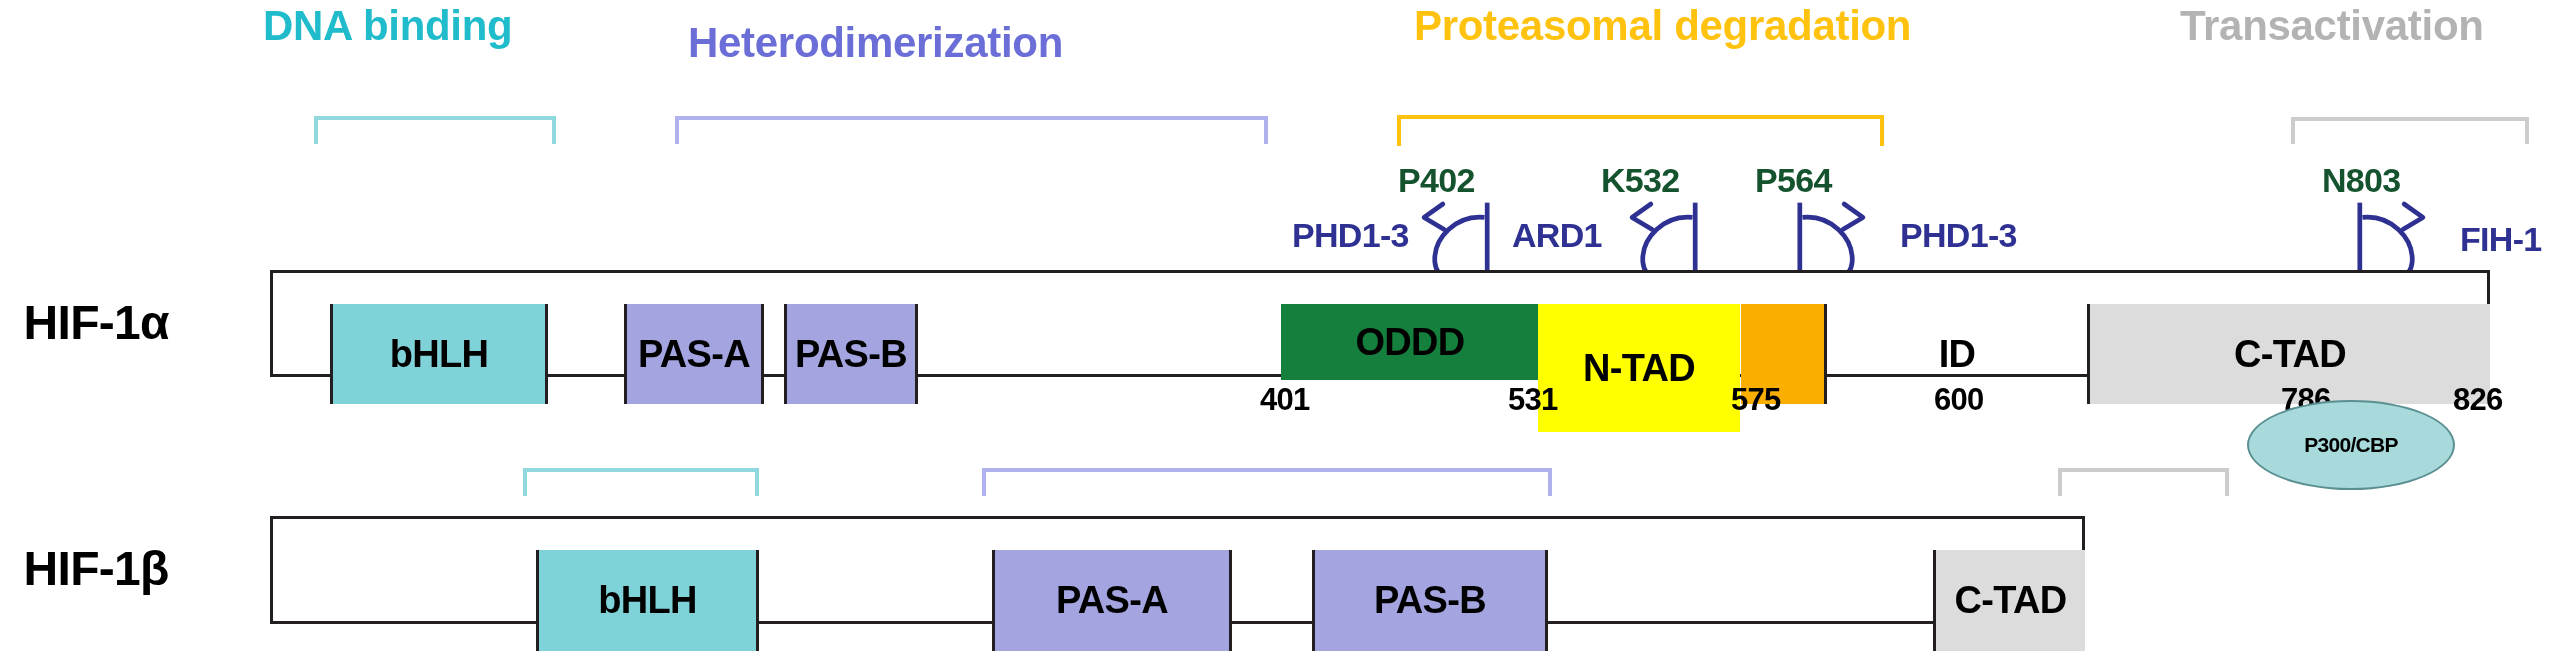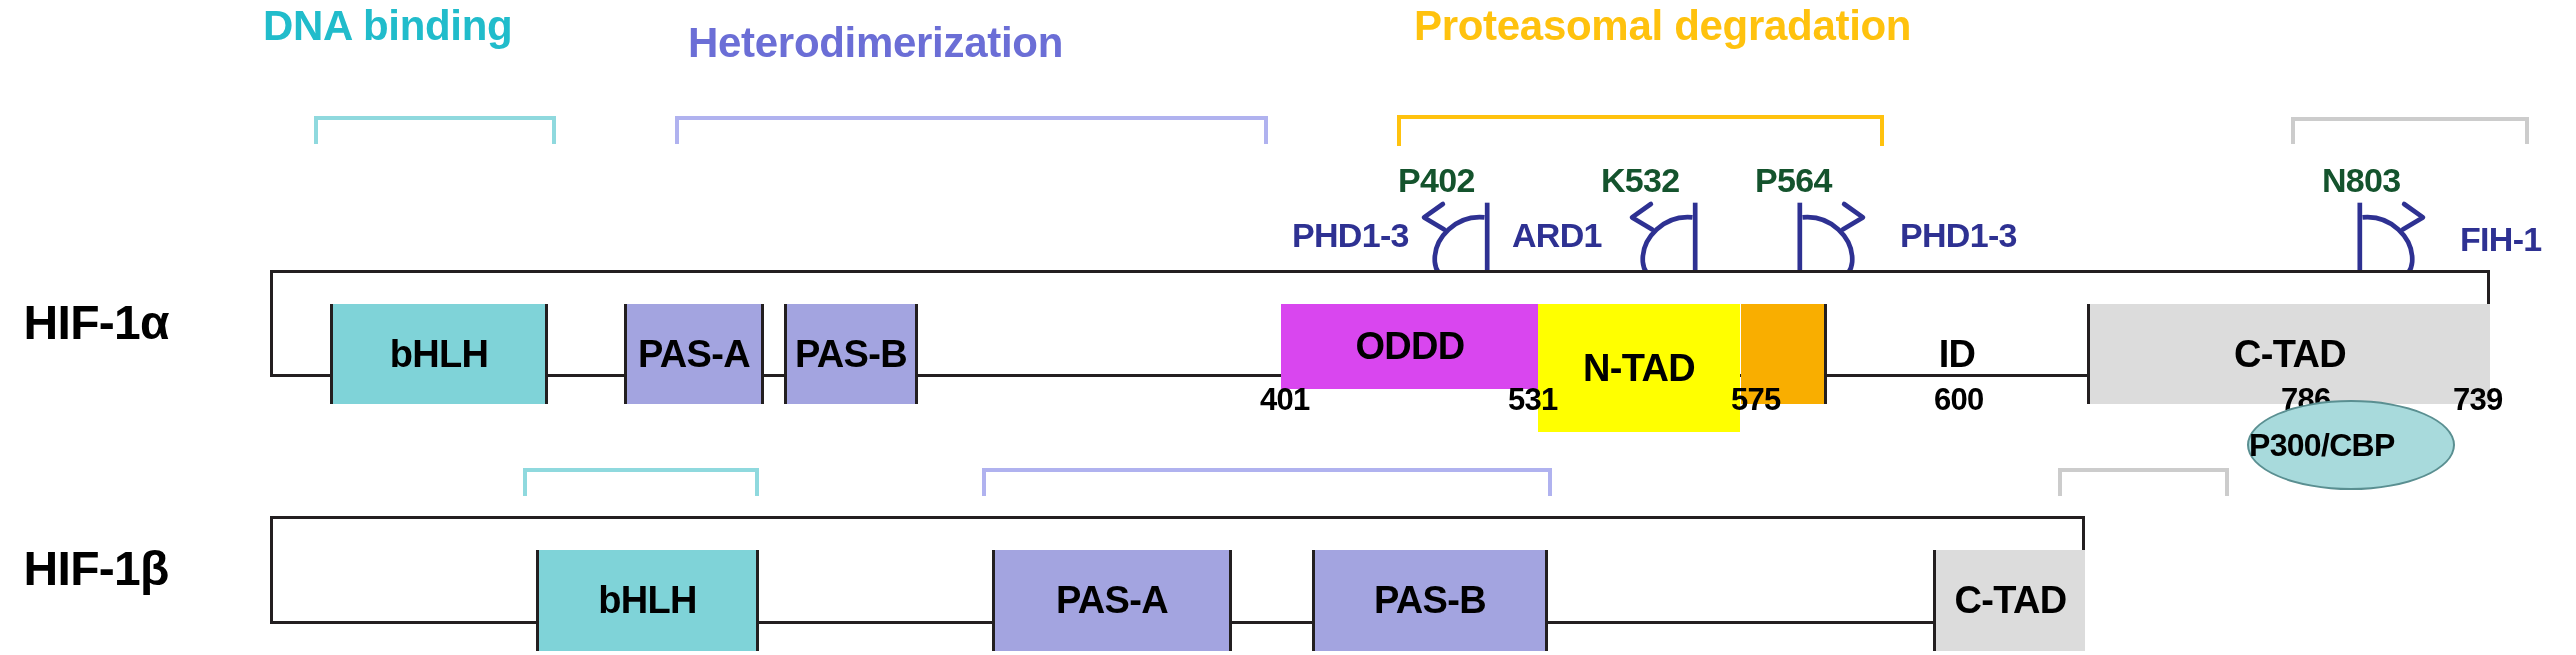--- a/index.html
+++ b/index.html
@@ -34,31 +34,32 @@
 
   
   .modres{position:absolute;font-weight:bold;font-size:34px;color:#14532d;white-space:nowrap;letter-spacing:-0.7px;}
   
   .enzyme{position:absolute;font-weight:bold;font-size:34px;color:#2e3192;white-space:nowrap;letter-spacing:-0.7px;margin-left:37px;}
   
   .modarrow{position:absolute;}
 
   
   .ellipse{position:absolute;border-radius:50%;background:#a8dadc;border:2px solid #5a8f91;
-           display:flex;align-items:center;justify-content:flex-start;
-           font-weight:bold;font-size:32px;color:#000;white-space:nowrap;letter-spacing:-0.7px;}
+           display:flex;align-items:center;justify-content:center;
+           font-weight:bold;font-size:21px;color:#000;white-space:nowrap;letter-spacing:-0.7px;}
 </style>
 </head>
 <body>
 
 <div id="stage">
 
   <div class="cat-label" style="left:263px;top:4.7px;color:#21bccb;">DNA binding</div>
   <div class="cat-label" style="left:688px;top:4.7px;color:#6b6ed6;margin-top:17px;">Heterodimerization</div>
   <div class="cat-label" style="left:1414px;top:4.7px;color:#ffc20e;">Proteasomal degradation</div>
+  <div class="cat-label" style="left:2180px;top:4.7px;color:#b3b3b3;">Transactivation</div>
 
   <div class="bracket" style="left:314px;top:116px;width:242px;height:28px;border-color:#8fd9de;"></div>
   <div class="bracket" style="left:675px;top:116px;width:593px;height:28px;border-color:#b0b2ef;"></div>
   <div class="bracket" style="left:1397px;top:115px;width:487px;height:31px;border-color:#ffc20e;"></div>
   <div class="bracket" style="left:2291px;top:117px;width:238px;height:27px;border-color:#cccccc;"></div>
 
   <div class="modres" style="left:1398px;top:161px;">P402</div>
   <div class="modres" style="left:1601px;top:161px;">K532</div>
   <div class="modres" style="left:1755px;top:161px;">P564</div>
   <div class="modres" style="left:2322px;top:161px;">N803</div>
@@ -109,21 +110,21 @@
     </div>
 
     <div class="seg outline" style="left:351px;top:0;width:140px;height:100px;background:#a3a4e0;">
       <span>PAS-A</span>
     </div>
 
     <div class="seg outline" style="left:511px;top:0;width:134px;height:100px;background:#a3a4e0;">
       <span>PAS-B</span>
     </div>
 
-    <div class="seg noborder" style="left:1008px;top:0;width:258px;height:85px;background:#d946ef;">
+    <div class="seg noborder" style="left:1008px;top:0;width:258px;height:76px;background:#15803d;">
       <span>ODDD</span>
     </div>
 
     <div class="seg noborder" style="left:1265px;top:0;width:202px;height:128px;background:#ffff00;">
       <span>N-TAD</span>
     </div>
 
     <div class="seg noborder" style="left:1468px;top:0;width:83px;height:100px;background:#f9ae00;">
       <span></span>
     </div>
@@ -135,21 +136,21 @@
     <div class="seg noborder" style="left:1814px;top:0;width:403px;height:100px;background:#dcdcdc;border-left:3.4px solid #231f20;">
       <span>C-TAD</span>
     </div>
   </div>
 
   <div class="resnum" style="left:1252px;top:382px;margin-left:8px;">401</div>
   <div class="resnum" style="left:1508px;top:382px;">531</div>
   <div class="resnum" style="left:1731px;top:382px;">575</div>
   <div class="resnum" style="left:1934px;top:382px;">600</div>
   <div class="resnum" style="left:2281px;top:382px;">786</div>
-  <div class="resnum" style="left:2453px;top:382px;">739</div>
+  <div class="resnum" style="left:2453px;top:382px;">826</div>
 
   <div class="ellipse" style="left:2247px;top:400px;width:204px;height:86px;">
     <span>P300/CBP</span>
   </div>
 
   <div class="bracket" style="left:523px;top:468px;width:236px;height:28px;border-color:#8fd9de;"></div>
   <div class="bracket" style="left:982px;top:468px;width:570px;height:28px;border-color:#b0b2ef;"></div>
   <div class="bracket" style="left:2058px;top:468px;width:171px;height:28px;border-color:#cccccc;"></div>
 
   <div class="pname" style="left:23.6px;top:541px;">HIF-1β</div>

